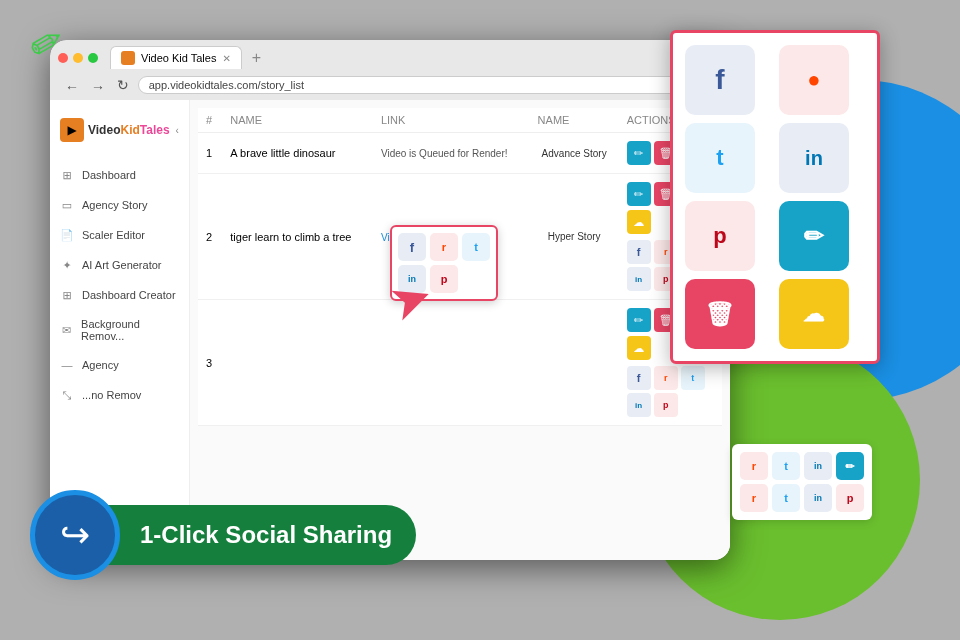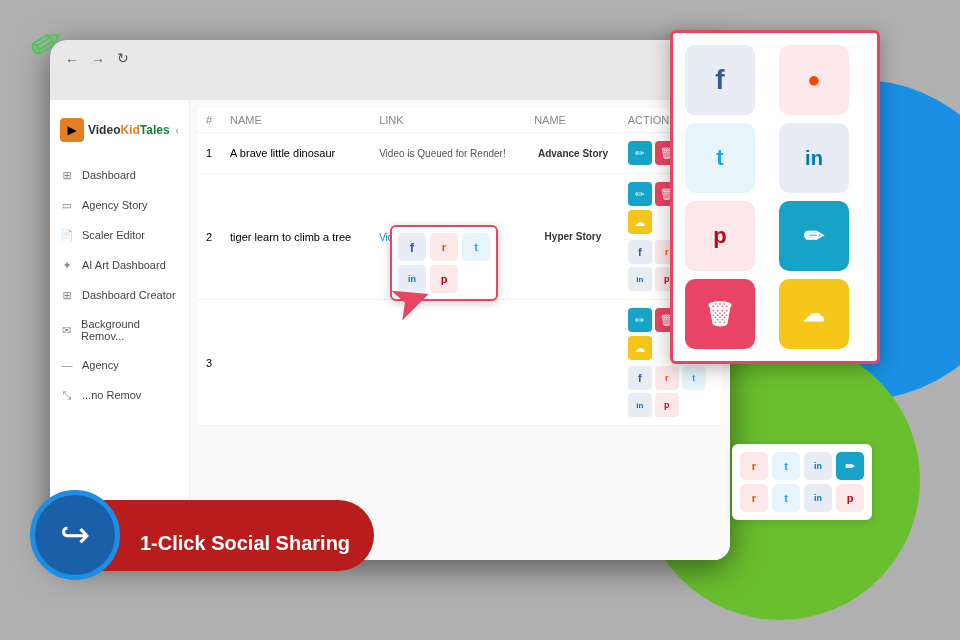--- a/index.html
+++ b/index.html
@@ -370,46 +370,46 @@
       border: 5px solid #1a8fe3;
       display: flex;
       align-items: center;
       justify-content: center;
       font-size: 36px;
       color: white;
       z-index: 16;
       flex-shrink: 0;
     }
     .cta-label {
-      background: #b91c1c;
+      background: #15803d;
       color: white;
-      font-size: 20px;
+      font-size: 24px;
       font-weight: bold;
-      padding: 32px 24px 16px 40px;
+      padding: 16px 24px 16px 40px;
       border-radius: 0 40px 40px 0;
       margin-left: -20px;
       z-index: 14;
     }
 
     
     .pencil-deco {
       position: absolute;
       top: 20px;
       left: 30px;
       font-size: 40px;
       color: #3dcc4a;
       transform: rotate(-30deg);
       z-index: 3;
     }
 
     
     .advance-story-text {
       font-size: 10px;
       color: #333;
-      font-weight: 700;
+      font-weight: 400;
       text-align: center;
     }
 
     
     .extra-social-right {
       position: absolute;
       right: 88px;
       bottom: 120px;
       background: white;
       border-radius: 6px;
@@ -445,53 +445,67 @@
 <body>
 
 <div class="bg-circle-blue"></div>
 <div class="bg-circle-green"></div>
 
 <div class="pencil-deco">✏</div>
 
 <div class="mockup-outer">
 
   <div class="browser-chrome">
+    <div class="browser-tabs">
+      <div class="traffic-lights">
+        <div class="tl-red"></div>
+        <div class="tl-yellow"></div>
+        <div class="tl-green"></div>
+      </div>
+      <div class="browser-tab">
+        <span class="tab-favicon"></span>
+        <span>Video Kid Tales</span>
+        <span class="tab-close">✕</span>
+      </div>
+      <button class="tab-new">+</button>
+    </div>
     <div class="browser-addressbar">
       <button class="nav-btn">←</button>
       <button class="nav-btn">→</button>
       <button class="nav-btn">↻</button>
+      <div class="url-bar">app.videokidtales.com/story_list</div>
     </div>
   </div>
 
   <div class="browser-content">
 
     <div class="sidebar">
       <div class="logo-area">
         <div class="logo-icon">▶</div>
         <div class="logo-text">
-          <span class="video">Video</span><span class="kid" style="color:#e67e22">Kid</span><span class="tales" style="color:#15803d">Tales</span>
+          <span class="video">Video</span><span class="kid" style="color:#e67e22">Kid</span><span class="tales" style="color:#ec4899">Tales</span>
         </div>
         <span class="logo-arrow">‹</span>
       </div>
 
       <div class="nav-item">
         <span class="nav-icon">⊞</span>
         <span>Dashboard</span>
       </div>
       <div class="nav-item">
         <span class="nav-icon">▭</span>
         <span>Agency Story</span>
       </div>
       <div class="nav-item">
         <span class="nav-icon">📄</span>
         <span>Scaler Editor</span>
       </div>
       <div class="nav-item">
         <span class="nav-icon">✦</span>
-        <span>AI Art Dashboard</span>
+        <span>AI Art Generator</span>
       </div>
       <div class="nav-item">
         <span class="nav-icon">⊞</span>
         <span>Dashboard Creator</span>
       </div>
       <div class="nav-item">
         <span class="nav-icon">✉</span>
         <span>Background Remov...</span>
       </div>
       <div class="nav-item">

